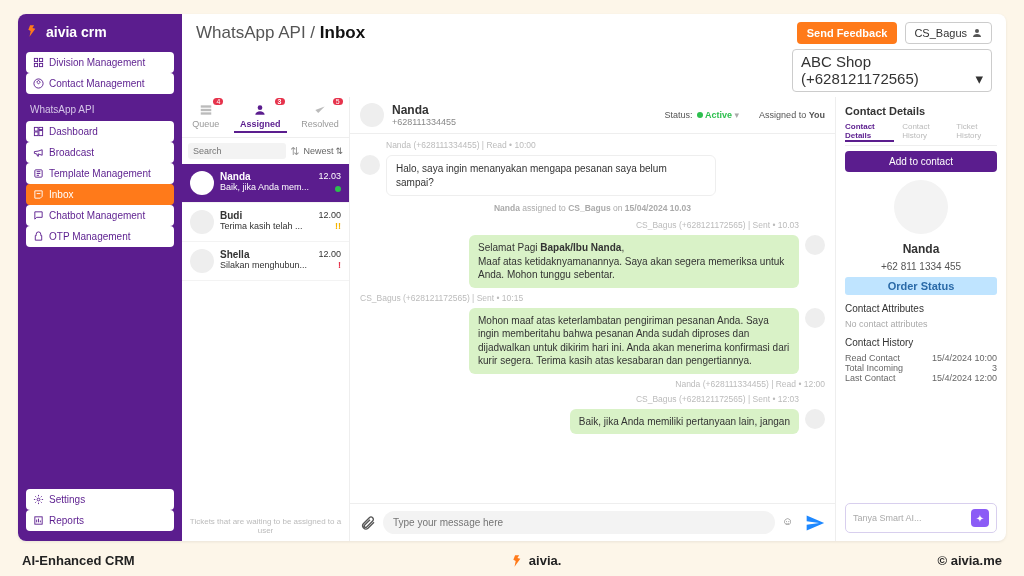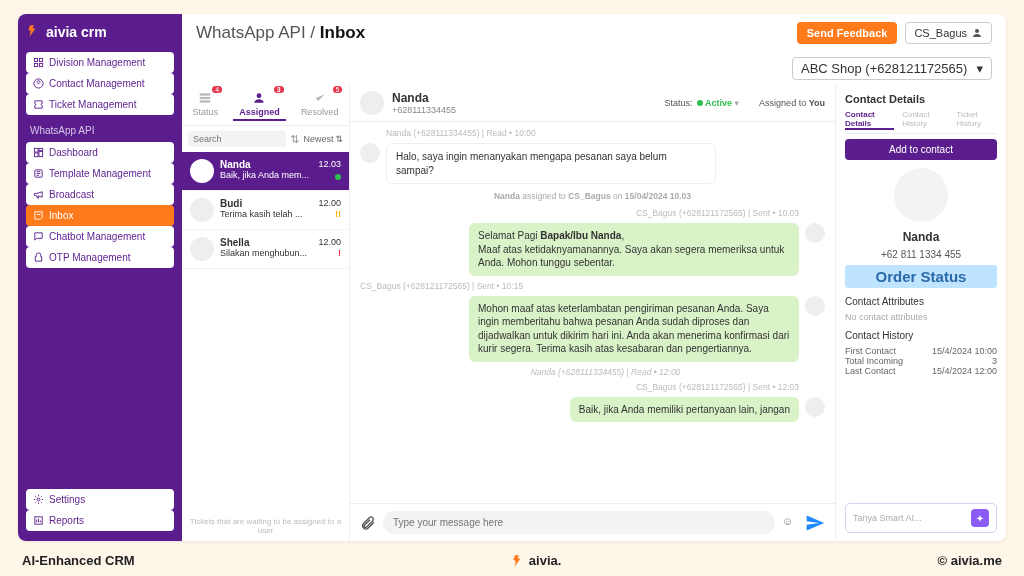--- a/index.html
+++ b/index.html
@@ -14,21 +14,21 @@
 .navbtn.active{background:#ff7a1a;color:#fff}
 .navicon{width:11px;height:11px;flex-shrink:0}
 .flexgap{flex:1}
 .main{flex:1;display:flex;flex-direction:column}
 .topbar{display:flex;align-items:center;padding:8px 14px 3px;gap:8px}
 .crumb{font-size:17px;color:#555}
 .crumb b{color:#111}
 .spacer{flex:1}
 .feedback{background:#ff7a1a;color:#fff;border:none;border-radius:4px;padding:5px 10px;font-size:11px;font-weight:600;cursor:pointer}
 .userpill{border:1px solid #ccc;border-radius:4px;padding:4px 8px;font-size:11px;display:flex;align-items:center;gap:4px}
-.shopsel{border:1px solid #ccc;border-radius:4px;padding:3px 8px;font-size:13px;margin:10px 14px 5px auto;display:inline-block;align-self:flex-end;width:200px}
+.shopsel{border:1px solid #ccc;border-radius:4px;padding:3px 8px;font-size:15px;margin:2px 14px 5px auto;display:inline-block;align-self:flex-end;width:200px}
 .cols{display:flex;flex:1;overflow:hidden}
 .col-list{width:168px;border-right:1px solid #eee;display:flex;flex-direction:column}
 .tabs{display:flex;justify-content:space-around;padding:4px 0;border-bottom:1px solid #eee}
 .tab{text-align:center;font-size:9px;color:#999;position:relative;cursor:pointer;padding:2px 6px}
 .tab.active{color:#5b1d8e;font-weight:700;border-bottom:2px solid #5b1d8e}
 .tab .badge{position:absolute;top:-3px;right:2px;background:#e6334c;color:#fff;border-radius:7px;font-size:7px;padding:0 3px}
 .filters{display:flex;gap:4px;padding:5px 6px;align-items:center}
 .filters input{flex:1;border:none;background:#f3f3f3;border-radius:3px;padding:3px 5px;font-size:9px;min-width:0}
 .newest{font-size:9px;color:#666;display:flex;align-items:center;gap:2px}
 .conv{padding:7px 8px;cursor:pointer;border-bottom:1px solid #f3f3f3;display:flex;gap:6px}
@@ -64,21 +64,21 @@
 .composer .attach,.composer .emoji{width:16px;height:16px;color:#777;cursor:pointer}
 .composer .send{color:#1e88ff;cursor:pointer}
 .col-details{width:170px;padding:8px 9px;display:flex;flex-direction:column;gap:5px}
 .dhead{font-weight:700;font-size:11px}
 .dtabs{display:flex;gap:8px;font-size:8px;color:#bbb;border-bottom:1px solid #eee;padding-bottom:3px}
 .dtabs .a{color:#5b1d8e;font-weight:700;border-bottom:2px solid #5b1d8e}
 .addcontact{background:#5b1d8e;color:#fff;border:none;border-radius:4px;padding:5px;font-size:10px;cursor:pointer}
 .bigavatar{width:54px;height:54px;border-radius:50%;background:#f3f3f3;margin:3px auto}
 .cname{text-align:center;font-weight:700;font-size:12px}
 .cphone{text-align:center;font-size:10px;color:#555}
-.orderstatus{background:#bfe4ff;color:#2a6aa8;text-align:center;font-size:15px;padding:3px;border-radius:3px;font-weight:600}
+.orderstatus{background:#bfe4ff;color:#2a6aa8;text-align:center;font-size:11px;padding:3px;border-radius:3px;font-weight:600}
 .sectitle{font-weight:400;font-size:10px;margin-top:3px}
 .muted{color:#aaa;font-size:9px}
 .histrow{display:flex;justify-content:space-between;font-size:9px;color:#666}
 .smartai{border:1px solid #d8cfee;border-radius:5px;padding:5px 7px;font-size:9px;color:#aaa;display:flex;align-items:center;justify-content:space-between;margin-top:auto}
 .sparkle{background:#8b5cf6;color:#fff;border-radius:4px;width:18px;height:18px;display:flex;align-items:center;justify-content:center;font-size:10px}
 .footer{display:flex;justify-content:space-between;align-items:center;padding:4px 22px 8px;font-size:13px;font-weight:700;color:#222}
 .footer .logo{display:flex;align-items:center;gap:4px}
 </style>
 </head>
 <body>
@@ -101,50 +101,44 @@
               <rect x="14" y="14" width="7" height="7"></rect>
             </svg>
             <span>Division Management</span>
           </div>
           <div class="navbtn">
             <svg class="navicon" viewBox="0 0 24 24" fill="none" stroke="currentColor" stroke-width="2">
               <path d="M12 2a10 10 0 100 20 10 10 0 000-20zm0 3l4 4-4 4-4-4z"></path>
             </svg>
             <span>Contact Management</span>
           </div>
-          <div class="navbtn">
-            <svg class="navicon" viewBox="0 0 24 24" fill="none" stroke="currentColor" stroke-width="2">
-              <path d="M4 4h16v6a2 2 0 000 4v6H4v-6a2 2 0 000-4z"></path>
-            </svg>
-            <span>Ticket Management</span>
-          </div>
         </div>
     <div class="navsection">WhatsApp API</div>
     <div id="navgroup2">
           <div class="navbtn">
             <svg class="navicon" viewBox="0 0 24 24" fill="none" stroke="currentColor" stroke-width="2">
               <rect x="3" y="3" width="8" height="8"></rect>
               <rect x="13" y="3" width="8" height="5"></rect>
               <rect x="13" y="10" width="8" height="11"></rect>
               <rect x="3" y="13" width="8" height="8"></rect>
             </svg>
             <span>Dashboard</span>
           </div>
           <div class="navbtn">
             <svg class="navicon" viewBox="0 0 24 24" fill="none" stroke="currentColor" stroke-width="2">
+              <path d="M3 10v4l5 1 2 5h2l-1-5 9 3V6l-9 3z"></path>
+            </svg>
+            <span>Broadcast</span>
+          </div>
+          <div class="navbtn">
+            <svg class="navicon" viewBox="0 0 24 24" fill="none" stroke="currentColor" stroke-width="2">
               <rect x="4" y="4" width="16" height="16" rx="2"></rect>
               <path d="M8 8h8M8 12h8M8 16h5"></path>
             </svg>
             <span>Template Management</span>
-          </div>
-          <div class="navbtn">
-            <svg class="navicon" viewBox="0 0 24 24" fill="none" stroke="currentColor" stroke-width="2">
-              <path d="M3 10v4l5 1 2 5h2l-1-5 9 3V6l-9 3z"></path>
-            </svg>
-            <span>Broadcast</span>
           </div>
           <div class="navbtn active">
             <svg class="navicon" viewBox="0 0 24 24" fill="none" stroke="currentColor" stroke-width="2">
               <path d="M4 4h16v12l-4 4H4z"></path>
               <path d="M8 10h8"></path>
             </svg>
             <span>Inbox</span>
           </div>
           <div class="navbtn">
             <svg class="navicon" viewBox="0 0 24 24" fill="none" stroke="currentColor" stroke-width="2">
@@ -199,21 +193,21 @@
 
     <div class="cols">
       <div class="col-list">
         <div class="tabs">
           <div class="tab">
             <svg width="14" height="14" viewBox="0 0 24 24" fill="#bbb">
                   <rect x="3" y="4" width="18" height="4"></rect>
                   <rect x="3" y="10" width="18" height="4"></rect>
                   <rect x="3" y="16" width="18" height="4"></rect>
                 </svg>
-            <div>Status</div><span class="badge">4</span>
+            <div>Queue</div><span class="badge">4</span>
           </div>
           <div class="tab active">
             <svg width="14" height="14" viewBox="0 0 24 24" fill="#5b1d8e">
                   <circle cx="12" cy="8" r="4"></circle>
                   <path d="M4 20c0-4 4-6 8-6s8 2 8 6z"></path>
                 </svg>
             <div>Assigned</div><span class="badge">3</span>
           </div>
           <div class="tab">
             <svg width="14" height="14" viewBox="0 0 24 24" fill="#bbb">
@@ -296,21 +290,21 @@
               <div class="msgmeta" style="text-align: right; padding-left: 0px; padding-right: 26px;">CS_Bagus (+628121172565) | Sent • 10.03</div>
               <div class="msgrow out">
                 <div class="avatar"></div>
                 <div class="bubble out">Selamat Pagi <b>Bapak/Ibu Nanda</b>,<br>Maaf atas ketidaknyamanannya. Saya akan segera memeriksa untuk Anda. Mohon tunggu sebentar.</div>
               </div>
               <div class="msgmeta" style="padding-left: 0px; padding-right: 26px;">CS_Bagus (+628121172565) | Sent • 10:15</div>
               <div class="msgrow out">
                 <div class="avatar"></div>
                 <div class="bubble out">Mohon maaf atas keterlambatan pengiriman pesanan Anda. Saya ingin memberitahu bahwa pesanan Anda sudah diproses dan dijadwalkan untuk dikirim hari ini. Anda akan menerima konfirmasi dari kurir segera. Terima kasih atas kesabaran dan pengertiannya.</div>
               </div>
-              <div class="msgmeta" style="text-align: center; padding-left: 26px; padding-right: 0px; font-style: italic;">Nanda (+628111334455) | Read • 12:00</div>
+              <div class="msgmeta" style="text-align: right; padding-left: 26px; padding-right: 0px;">Nanda (+628111334455) | Read • 12:00</div>
               <div class="msgmeta" style="text-align: right; padding-left: 0px; padding-right: 26px;">CS_Bagus (+628121172565) | Sent • 12:03</div>
               <div class="msgrow out">
                 <div class="avatar"></div>
                 <div class="bubble out">Baik, jika Anda memiliki pertanyaan lain, jangan</div>
               </div>
             </div>
         <div class="composer">
           <svg class="attach" viewBox="0 0 24 24" fill="none" stroke="#555" stroke-width="2">
                 <path d="M21 11l-9 9a5 5 0 01-7-7l9-9a3.5 3.5 0 015 5l-9 9a2 2 0 01-3-3l8-8"></path>
               </svg>
@@ -332,21 +326,21 @@
         <button class="addcontact">Add to contact</button>
         <div class="bigavatar"></div>
         <div class="cname">Nanda</div>
         <div class="cphone">+62 811 1334 455</div>
         <div class="orderstatus">Order Status</div>
         <div class="sectitle">Contact Attributes</div>
         <div class="muted">No contact attributes</div>
         <div class="sectitle">Contact History</div>
         <div id="histrows">
               <div class="histrow">
-                <span>First Contact</span>
+                <span>Read Contact</span>
                 <span>15/4/2024 10:00</span>
               </div>
               <div class="histrow">
                 <span>Total Incoming</span>
                 <span>3</span>
               </div>
               <div class="histrow">
                 <span>Last Contact</span>
                 <span>15/4/2024 12:00</span>
               </div>

